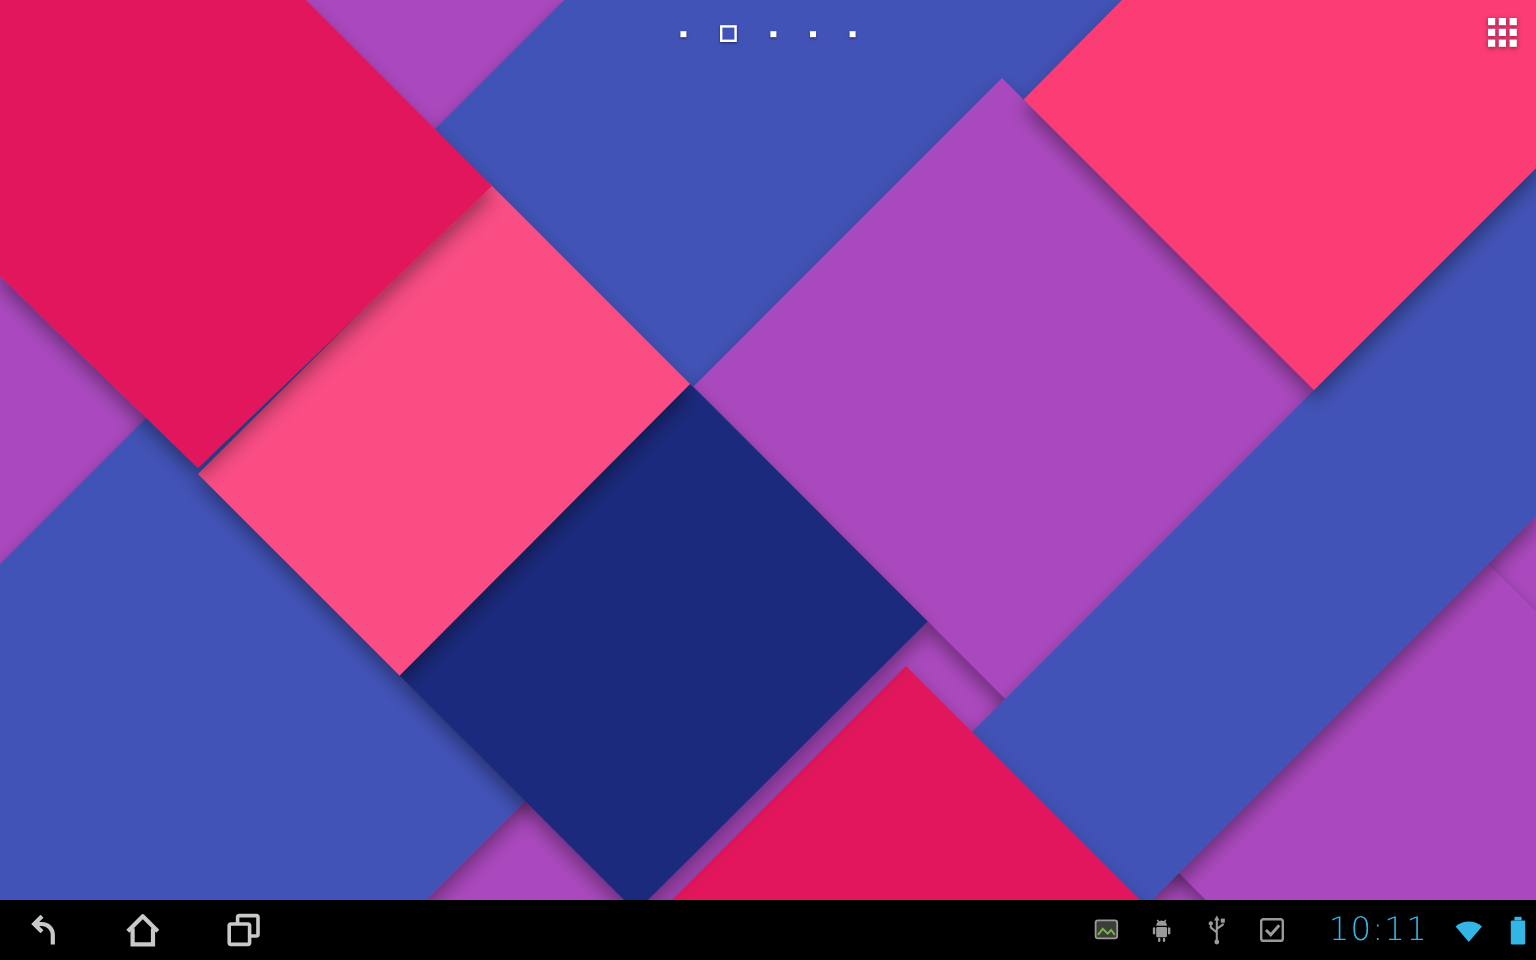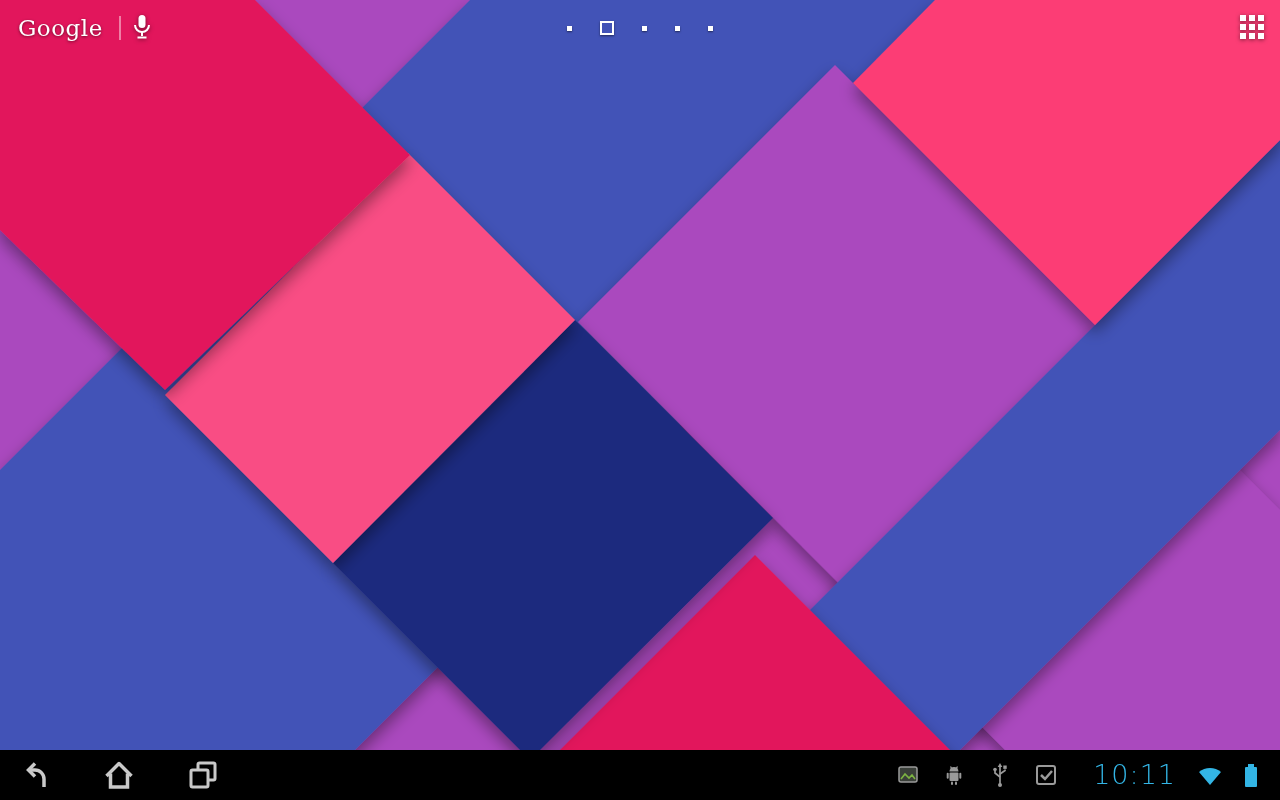--- a/index.html
+++ b/index.html
@@ -26,21 +26,21 @@
            cursor:pointer;filter:drop-shadow(0 1px 2px rgba(0,0,0,.5));}
   .appgrid{display:grid;grid-template-columns:repeat(3,6px);grid-template-rows:repeat(3,6px);gap:3px;}
   .appgrid i{display:block;width:6px;height:6px;background:#fff;}
 
   
   .navbar{position:absolute;left:0;bottom:0;width:100%;height:50px;background:#000;
           display:flex;align-items:center;z-index:10;}
   .navleft{display:flex;align-items:center;gap:46px;padding-left:16px;}
   .navbtn{background:none;border:none;padding:0;width:38px;height:38px;cursor:pointer;
           display:flex;align-items:center;justify-content:center;}
-  .tray{margin-left:auto;display:flex;align-items:center;gap:20px;padding-right:22px;}
+  .tray{margin-left:auto;display:flex;align-items:center;gap:20px;padding-right:8px;}
   .tray .sicon{display:flex;align-items:center;}
   .clock{color:#33B5E5;font-size:27px;font-weight:200;letter-spacing:1px;margin-left:14px;
          line-height:50px;}
 </style>
 </head>
 <body>
 
 <div id="screen">
 
   <svg id="wallpaper" width="1280" height="800" viewBox="0 0 1280 800" xmlns="http://www.w3.org/2000/svg">
@@ -55,32 +55,20 @@
     <polygon filter="url(#rs)" points="1280,140 1280,430 910,800 620,800" fill="#4353B7"></polygon>
     <polygon filter="url(#rs)" points="935,0 1280,0 1280,140 1095,325 853,83" fill="#FC3D75"></polygon>
     <polygon filter="url(#rs)" points="510,800 1000,800 755,555" fill="#E2185C"></polygon>
     <polygon filter="url(#rs)" points="575,320 773,518 530,760 333,563" fill="#1F2A7E"></polygon>
     <polygon filter="url(#rs)" points="408,153 575,320 333,563 165,395" fill="#F94E84"></polygon>
     <polygon filter="url(#rs)" points="0,0 255,0 410,155 165,390 0,230" fill="#E2185C"></polygon>
   </svg>
 
   <div class="topbar">
 
-    <div class="google-widget">
-      <span class="google-logo">Google</span>
-      <span class="sep"></span>
-      <span class="mic">
-        <svg width="16" height="26" viewBox="0 0 16 26">
-          <rect x="4.5" y="0" width="7" height="13" rx="3.5" fill="#fff"></rect>
-          <path d="M1 10 a7 7 0 0 0 14 0" fill="none" stroke="#fff" stroke-width="2"></path>
-          <line x1="8" y1="17" x2="8" y2="21" stroke="#fff" stroke-width="2"></line>
-          <line x1="3.5" y1="22.5" x2="12.5" y2="22.5" stroke="#fff" stroke-width="2"></line>
-        </svg>
-      </span>
-    </div>
 
     <div class="dots">
       <span class="dot"></span>
       <span class="dot active"></span>
       <span class="dot"></span>
       <span class="dot"></span>
       <span class="dot"></span>
     </div>
 
     <button class="allapps">

